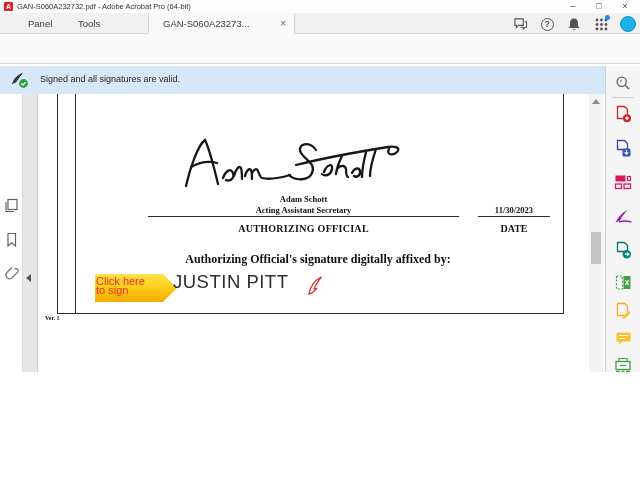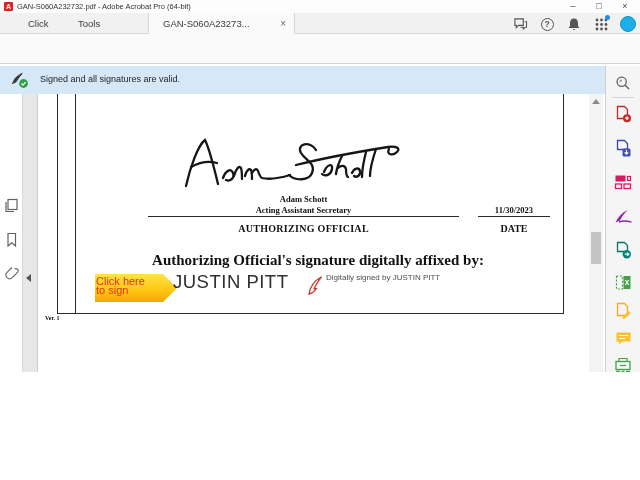--- a/index.html
+++ b/index.html
@@ -52,21 +52,21 @@
   .page { position:absolute; top:94px; left:37px; width:552px; height:386px; background:#fff; border-left:1px solid #cdcdcd; }
   .tline { position:absolute; background:#2b2b2b; }
   .doc-serif { font-family:Liberation Serif, serif; color:#111; }
   .center-block { position:absolute; text-align:center; }
 
   .sig-img { position:absolute; left:140px; top:38px; }
   .name-block { left:110px; top:100px; width:311px; font-size:8.5px; font-weight:bold; line-height:11px; }
   .auth-label { left:110px; top:129px; width:311px; font-size:10px; font-weight:bold; letter-spacing:0.3px; }
   .date-val { left:440px; top:111px; width:72px; font-size:8.5px; font-weight:bold; }
   .date-label { left:440px; top:129px; width:72px; font-size:10px; font-weight:bold; }
-  .affix-line { left:100px; top:158px; width:360px; font-size:15px; font-weight:bold; }
+  .affix-line { left:100px; top:158px; width:360px; font-size:12px; font-weight:bold; }
 
   .sign-arrow { position:absolute; left:57px; top:180px; width:82px; height:28px;
       background:linear-gradient(180deg,#ffe14d 0%,#ffc913 55%,#f2a900 100%);
       clip-path:polygon(0 0, calc(100% - 14px) 0, 100% 50%, calc(100% - 14px) 100%, 0 100%);
       filter:drop-shadow(0 0 0.5px #cf8d00); }
   .sign-arrow-text { padding:3px 0 0 1px; font-size:11px; line-height:9px; color:#e82c1e; }
   .signer-name { position:absolute; left:135px; top:177px; font-size:18.5px; letter-spacing:0.5px; color:#2f2f2f; white-space:nowrap; }
   .quill { position:absolute; left:268px; top:181px; }
   .digsig { position:absolute; left:288px; top:178px; font-size:8px; line-height:11.5px; color:#4d4d4d; white-space:nowrap; }
   .ver-label { position:absolute; left:7px; top:221px; font-size:6px; font-weight:bold; font-family:"Liberation Serif", serif; color:#111; }
@@ -94,21 +94,21 @@
     <div class="app-icon">A</div>
     <div class="win-title">GAN-S060A232732.pdf - Adobe Acrobat Pro (64-bit)</div>
     <div class="win-controls">
       <div class="win-btn">–</div>
       <div class="win-btn">□</div>
       <div class="win-btn">×</div>
     </div>
   </div>
 
   <div class="tabbar">
-    <div class="tab tab-home">Click</div>
+    <div class="tab tab-home">Panel</div>
     <div class="tab tab-tools">Tools</div>
     <div class="tab tab-doc">
       <span>GAN-S060A23273...</span>
       <span class="tab-close">×</span>
     </div>
     <div class="tabbar-right">
       <div class="tb-ico">
         <svg width="15" height="14" viewBox="0 0 16 15">
             <path d="M2 2 h9 v7 h-5 l-2.5 2.5 v-2.5 h-1.5 Z" fill="none" stroke="#555" stroke-width="1.2"></path>
             <path d="M12.5 5 h2 v6 h-1.5 l-2 2 v-2 h-3" fill="none" stroke="#555" stroke-width="1.1"></path>
@@ -321,21 +321,20 @@
       <div class="sign-arrow-text">
         <div>Click here</div>
         <div>to sign</div>
       </div>
     </div>
     <div class="signer-name">JUSTIN PITT</div>
     <svg class="quill" width="19" height="21" viewBox="0 0 19 21">
       <path d="M3 19 C4 12.5 8 6 15.5 1.8 C11.5 7 9.3 10.8 8.2 13.8 L10.4 13.6 C8.4 16.4 6 18.4 3 19 Z" fill="none" stroke="#d0342c" stroke-width="1.3"></path>
     </svg>
     <div class="digsig">
-      <div>Digitally signed by JUSTIN PITT</div>
     </div>
 
     <div class="ver-label">Ver. 1</div>
   </div>
 
   <div class="scrollbar">
     <div class="sb-arrow sb-up"></div>
     <div class="sb-thumb"></div>
     <div class="sb-arrow sb-down"></div>
   </div>

